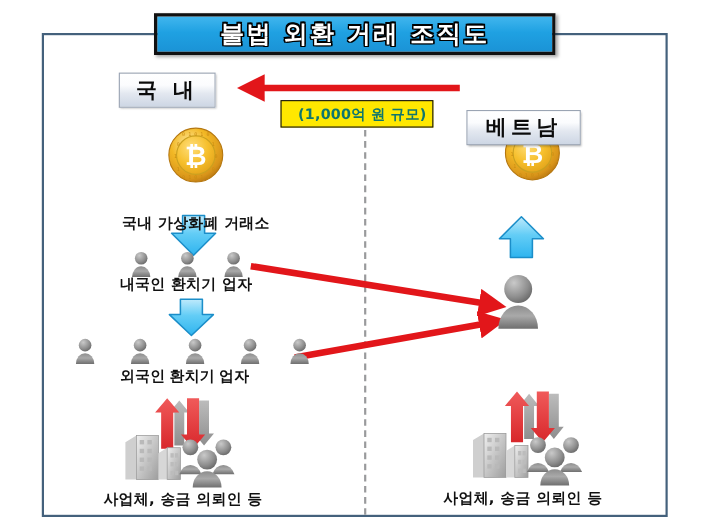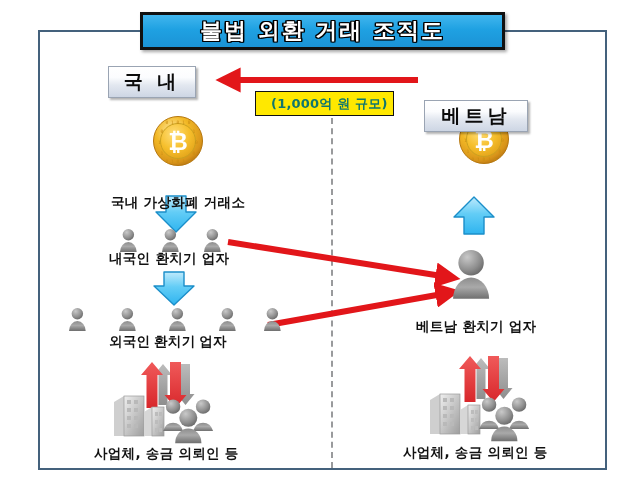--- a/index.html
+++ b/index.html
@@ -366,16 +366,15 @@
 
   <div class="amount-label">
     <span>(1,000억 원 규모)</span>
   </div>
 
   <div class="caption" style="left:99px;top:194px;margin-left:12px;">국내 가상화폐 거래소</div>
   <div class="caption" style="left:109px;top:250px;">내국인 환치기 업자</div>
   <div class="caption" style="left:109px;top:333px;font-family:Liberation Serif, serif;">외국인 환치기 업자</div>
   <div class="caption" style="left:94px;top:445px;">사업체, 송금 의뢰인 등</div>
 
-  <div class="caption" style="left:416px;top:318px;">베트남 환치기 업자</div>
   <div class="caption" style="left:403px;top:444px;">사업체, 송금 의뢰인 등</div>
 
 </div>
 
 </body></html>

